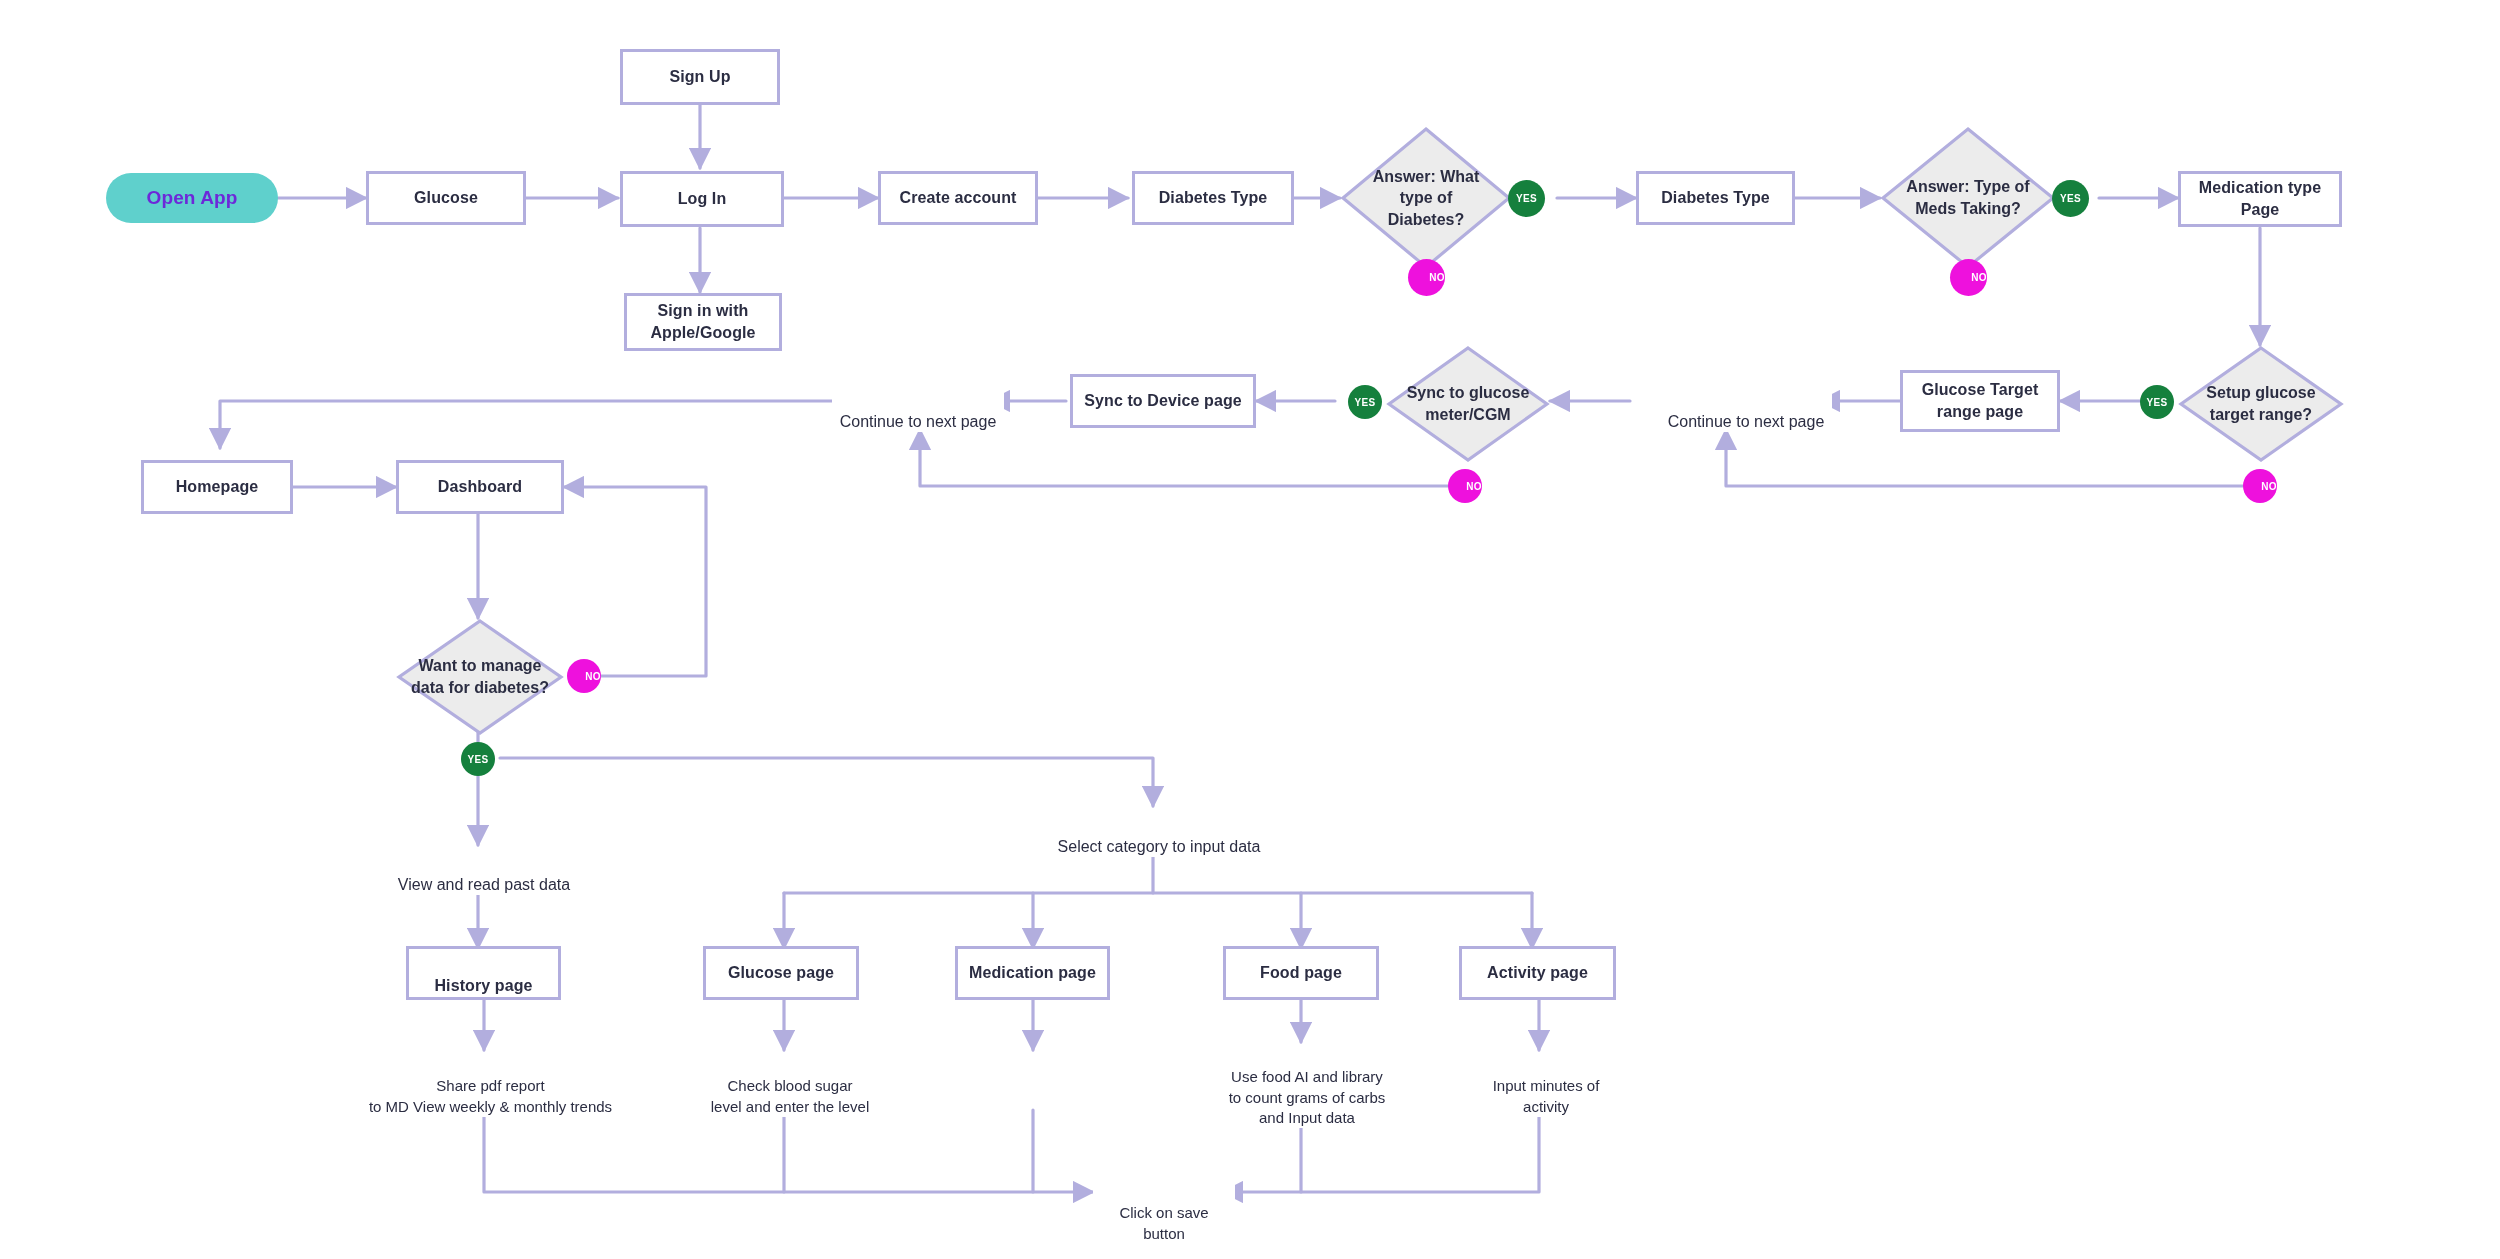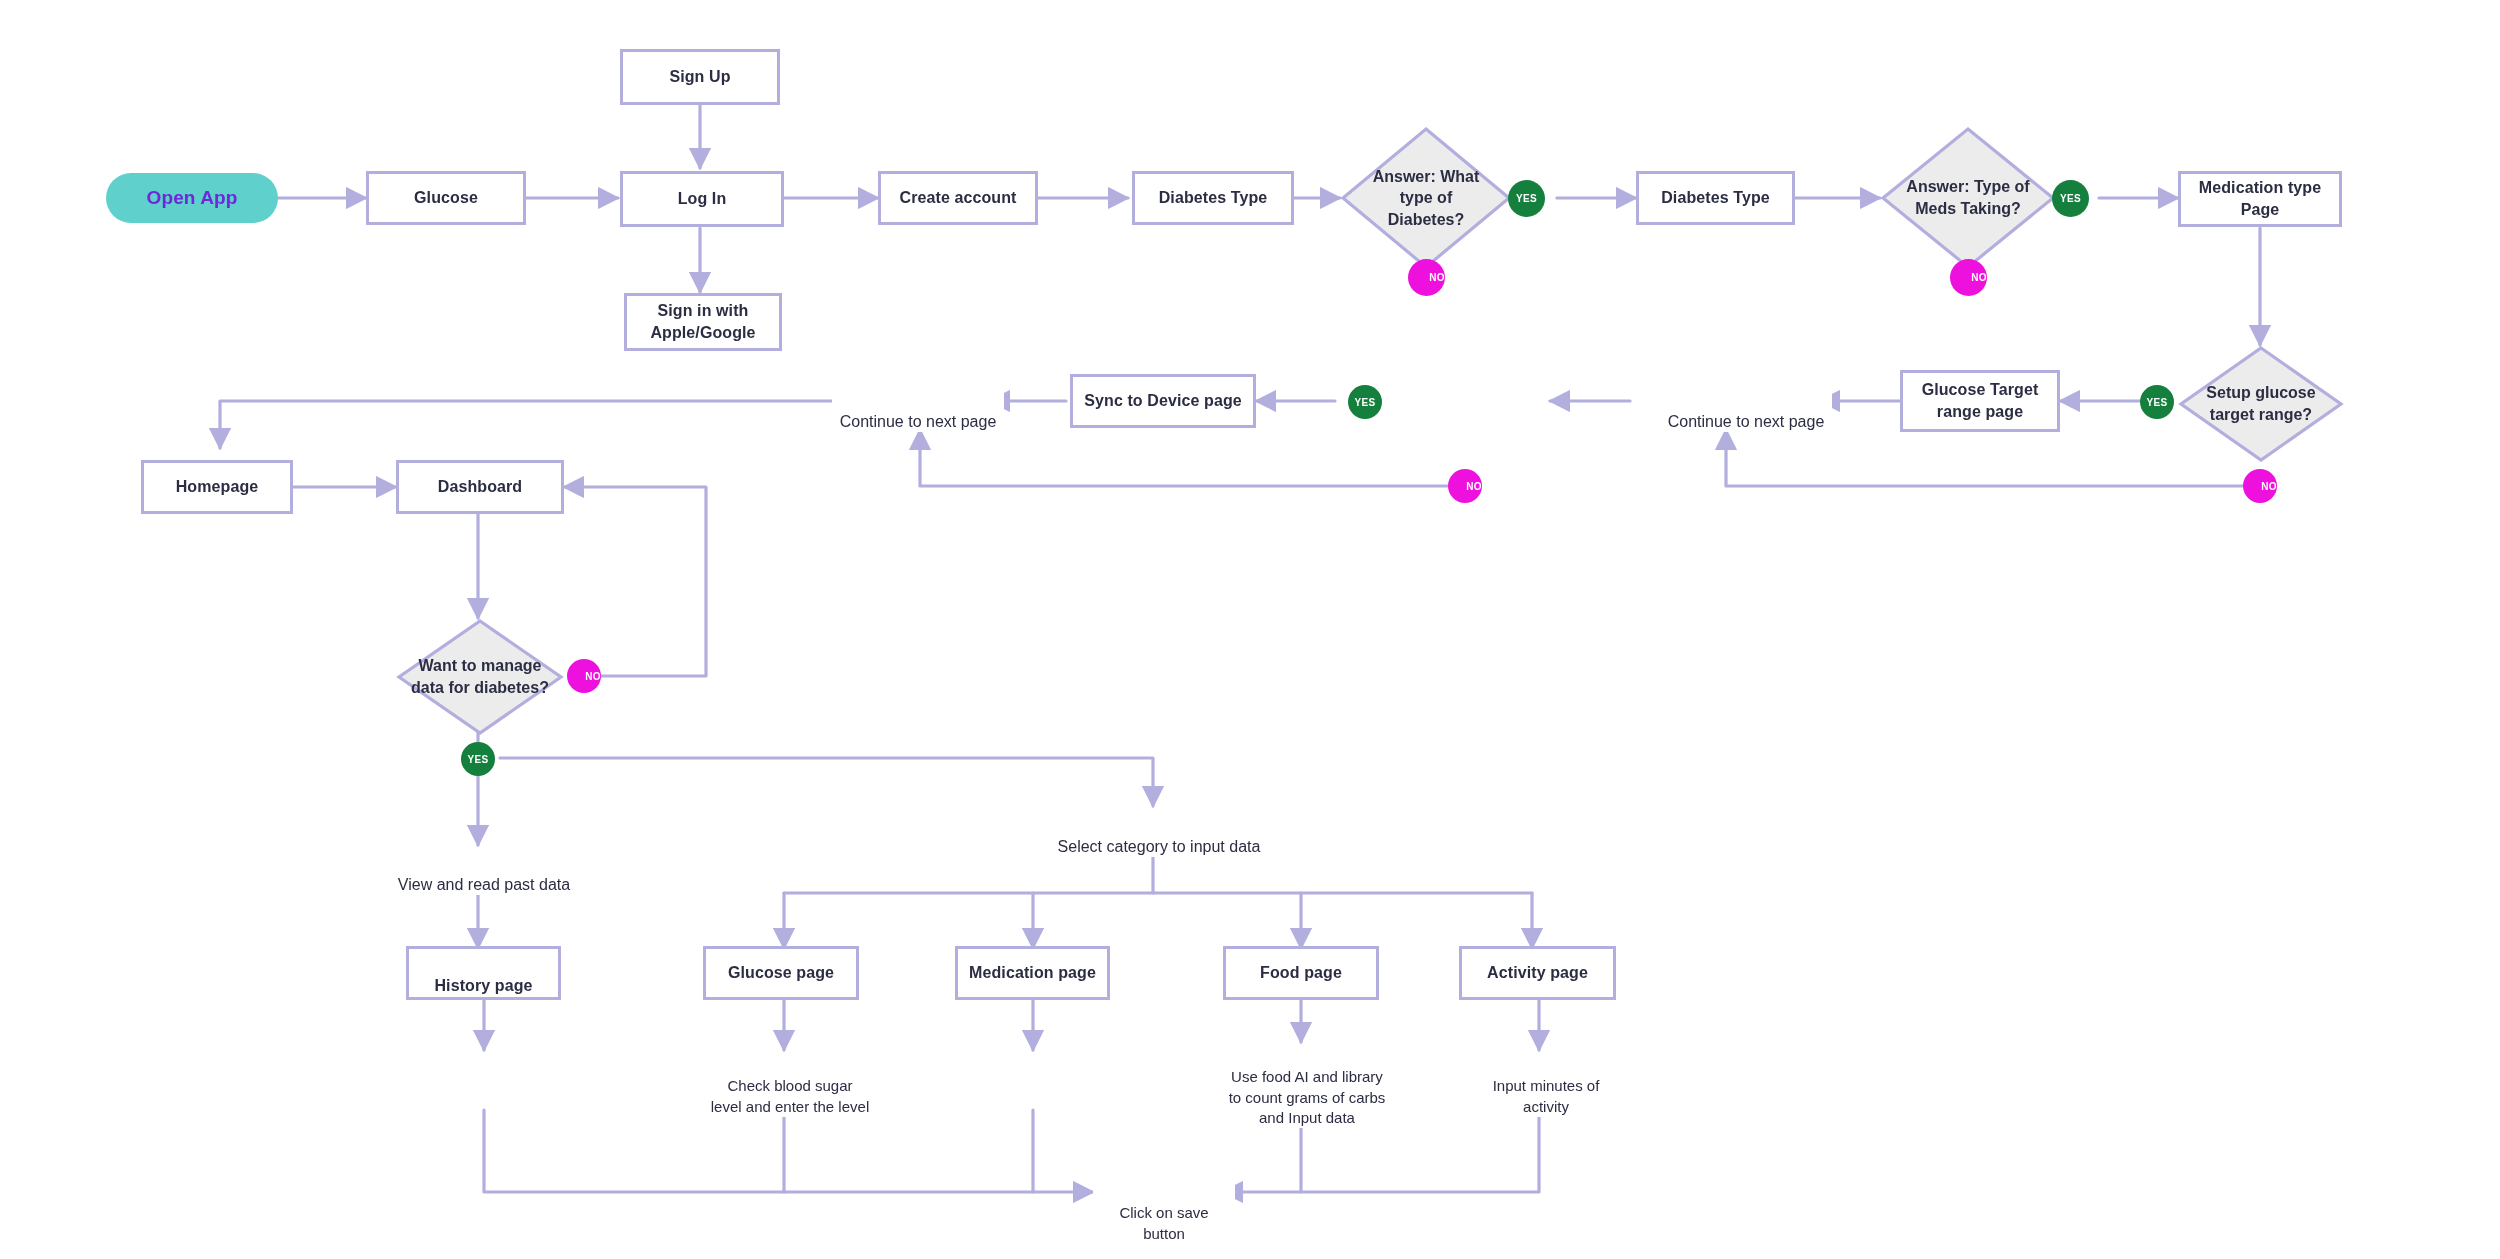--- a/index.html
+++ b/index.html
@@ -262,20 +262,27 @@
 
   <div class="node box" style="left:1900px; top:370px; width:160px; height:62px;">
     <span>Glucose Target
 range page</span>
   </div>
 
   <div class="edge-label" style="left:1660px; top:389px; width:160px;">
     <span>Continue to next page</span>
   </div>
 
+  <div class="diamond-wrap" style="left:1386px; top:345px; width:164px; height:118px;">
+    <svg width="164" height="118" viewBox="0 0 164 118" xmlns="http://www.w3.org/2000/svg">
+      <polygon points="82,3 161,59 82,115 3,59" fill="#ececec" stroke="#b2aede" stroke-width="3.2"></polygon>
+    </svg>
+    <div class="diamond-label">Sync to glucose
+meter/CGM</div>
+  </div>
 
   <div class="pill yes" style="left:1348px; top:385px; width:34px; height:34px;">
     <span>YES</span>
   </div>
   <div class="pill no" style="left:1448px; top:469px; width:34px; height:34px;">
     <span>NO</span>
   </div>
 
   <div class="node box" style="left:1070px; top:374px; width:186px; height:54px;">
     <span>Sync to Device page</span>
@@ -329,20 +336,24 @@
   </div>
 
   <div class="node box" style="left:1223px; top:946px; width:156px; height:54px;">
     <span>Food page</span>
   </div>
 
   <div class="node box" style="left:1459px; top:946px; width:157px; height:54px;">
     <span>Activity page</span>
   </div>
 
+  <div class="edge-label small" style="left:352px; top:1056px; width:265px;">
+    <span>Share pdf report
+to MD View weekly &amp; monthly trends</span>
+  </div>
 
   <div class="edge-label small" style="left:684px; top:1056px; width:200px;">
     <span>Check blood sugar
 level and enter the level</span>
   </div>
 
 
   <div class="edge-label small" style="left:1198px; top:1047px; width:206px;">
     <span>Use food AI and library
 to count grams of carbs

